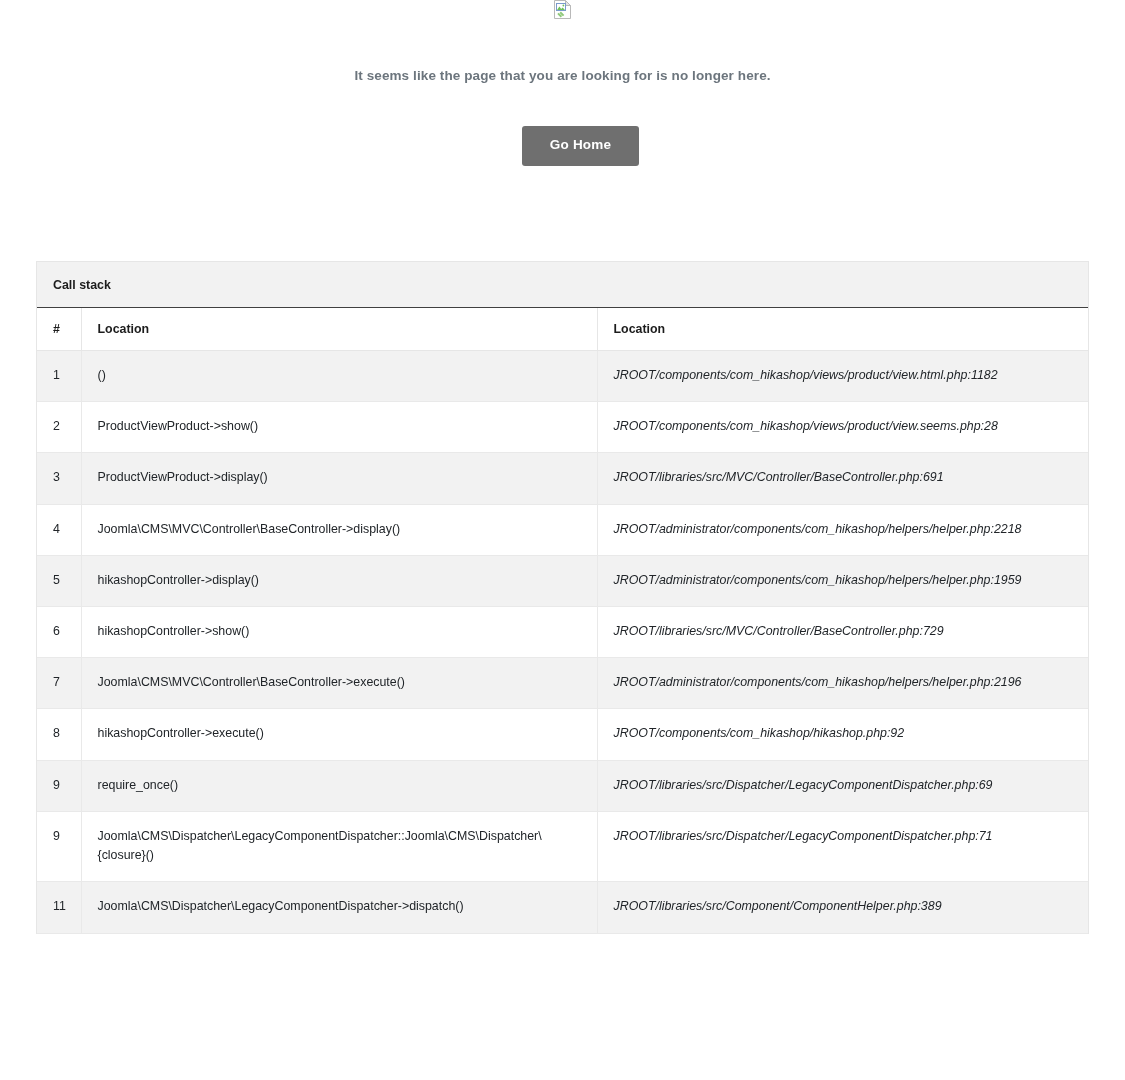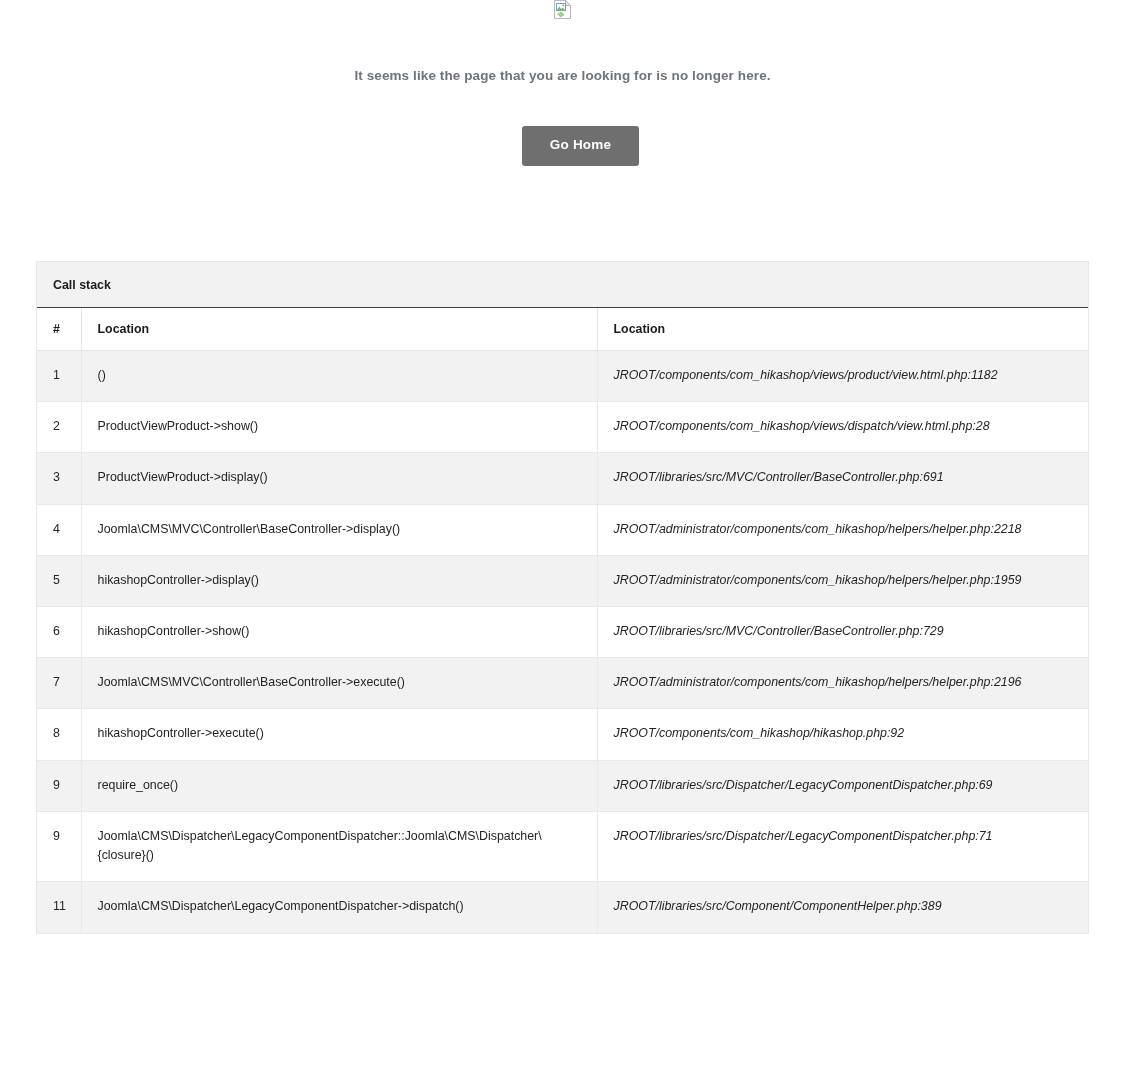--- a/index.html
+++ b/index.html
@@ -170,21 +170,21 @@
     </thead>
     <tbody id="callstack-body">
         <tr>
           <td class="cell-num">1</td>
           <td>()</td>
           <td>JROOT/components/com_hikashop/views/product/view.html.php:1182</td>
         </tr>
         <tr>
           <td class="cell-num">2</td>
           <td>ProductViewProduct-&gt;show()</td>
-          <td>JROOT/components/com_hikashop/views/dispatch/view.html.php:28</td>
+          <td>JROOT/components/com_hikashop/views/product/view.seems.php:28</td>
         </tr>
         <tr>
           <td class="cell-num">3</td>
           <td>ProductViewProduct-&gt;display()</td>
           <td>JROOT/libraries/src/MVC/Controller/BaseController.php:691</td>
         </tr>
         <tr>
           <td class="cell-num">4</td>
           <td>Joomla\CMS\MVC\Controller\BaseController-&gt;display()</td>
           <td>JROOT/administrator/components/com_hikashop/helpers/helper.php:2218</td>

